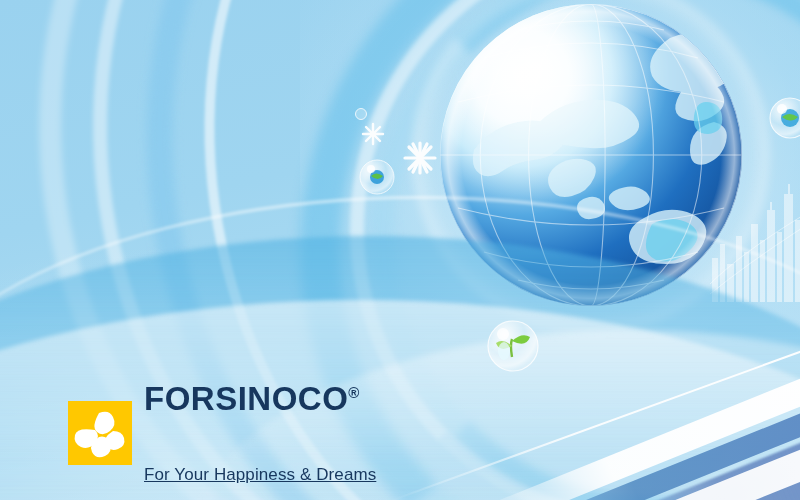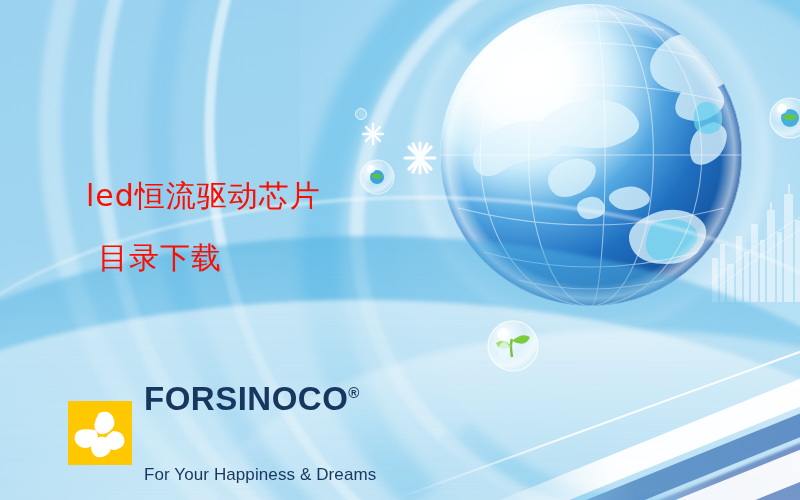--- a/index.html
+++ b/index.html
@@ -242,20 +242,21 @@
     vertical-align: super;
     letter-spacing: 0;
   }
   #tagline {
     font-size: 17px;
     color: #17375e;
     letter-spacing: 0.1px;
     margin-top: 1px;
     white-space: nowrap;
     font-family: "Liberation Sans", sans-serif;
+    text-decoration: underline;
   }
 
   
   .sparkle { position: absolute; }
   .bubble  { position: absolute; border-radius: 50%; }
   .skyline { position: absolute; }
 </style>
 </head>
 <body>
 
@@ -440,24 +441,20 @@
     <circle cx="24" cy="24" r="20" fill="url(#bub3)" stroke="rgba(255,255,255,0.78)" stroke-width="1.1"></circle>
     <circle cx="24" cy="24" r="9" fill="#3aa6dc" opacity="0.9"></circle>
     <path d="M16 23 q7 -6 16 0 q-7 7 -16 0z" fill="#64c742" opacity="0.95"></path>
     <circle cx="16" cy="15" r="5" fill="rgba(255,255,255,0.8)"></circle>
   </svg>
 
   <svg class="bubble" style="left:354px; top:107px;" width="14" height="14" viewBox="0 0 14 14">
     <circle cx="7" cy="7" r="5.5" fill="rgba(255,255,255,0.25)" stroke="rgba(255,255,255,0.8)" stroke-width="1"></circle>
   </svg>
 
-  <div id="headline">
-    <span class="line-1">led恒流驱动芯片</span>
-    <span class="line-2">目录下载</span>
-  </div>
 
   <div id="logo">
     <div id="logo-mark">
       <svg width="64" height="64" viewBox="0 0 64 64">
         <g fill="#ffffff">
           <path d="M31 12 q10 -4 14 4 q4 8 -3 14 q-7 6 -13 1 q-6 -5 2 -19z"></path>
           <path d="M45 30 q9 0 11 7 q2 8 -6 11 q-8 3 -12 -4 q-4 -7 7 -14z"></path>
           <path d="M31 36 q8 -2 11 6 q3 9 -5 13 q-9 4 -13 -4 q-4 -8 7 -15z"></path>
           <path d="M27 29 q6 6 0 13 q-6 7 -14 4 q-8 -4 -6 -12 q2 -8 20 -5z"></path>
         </g>

